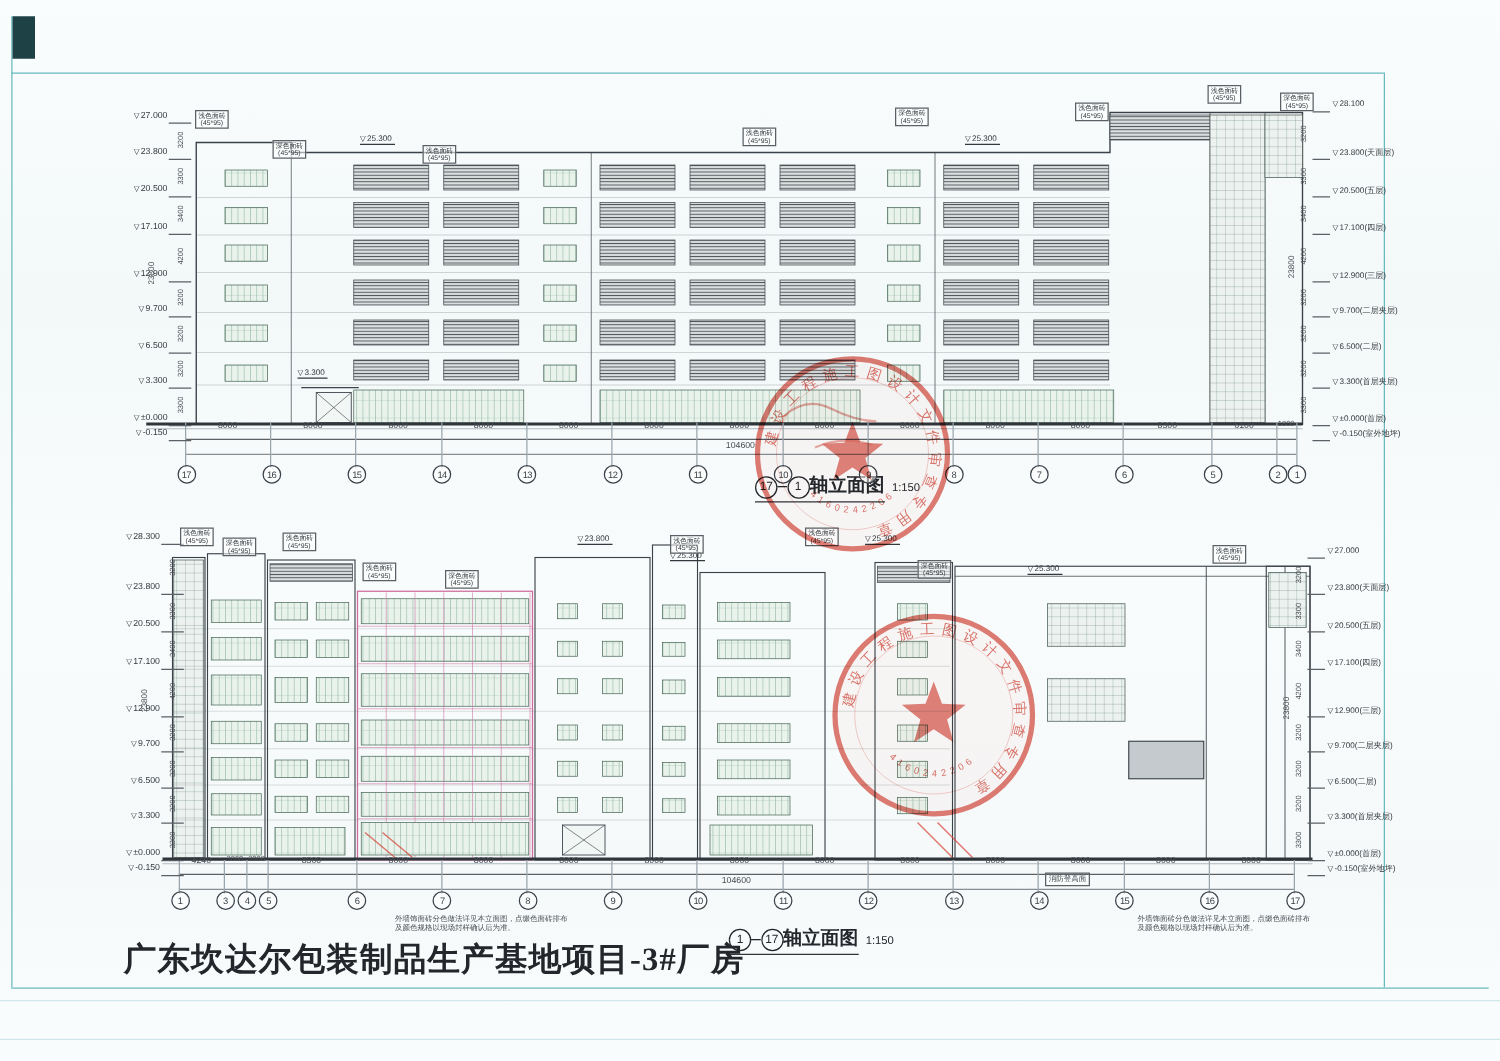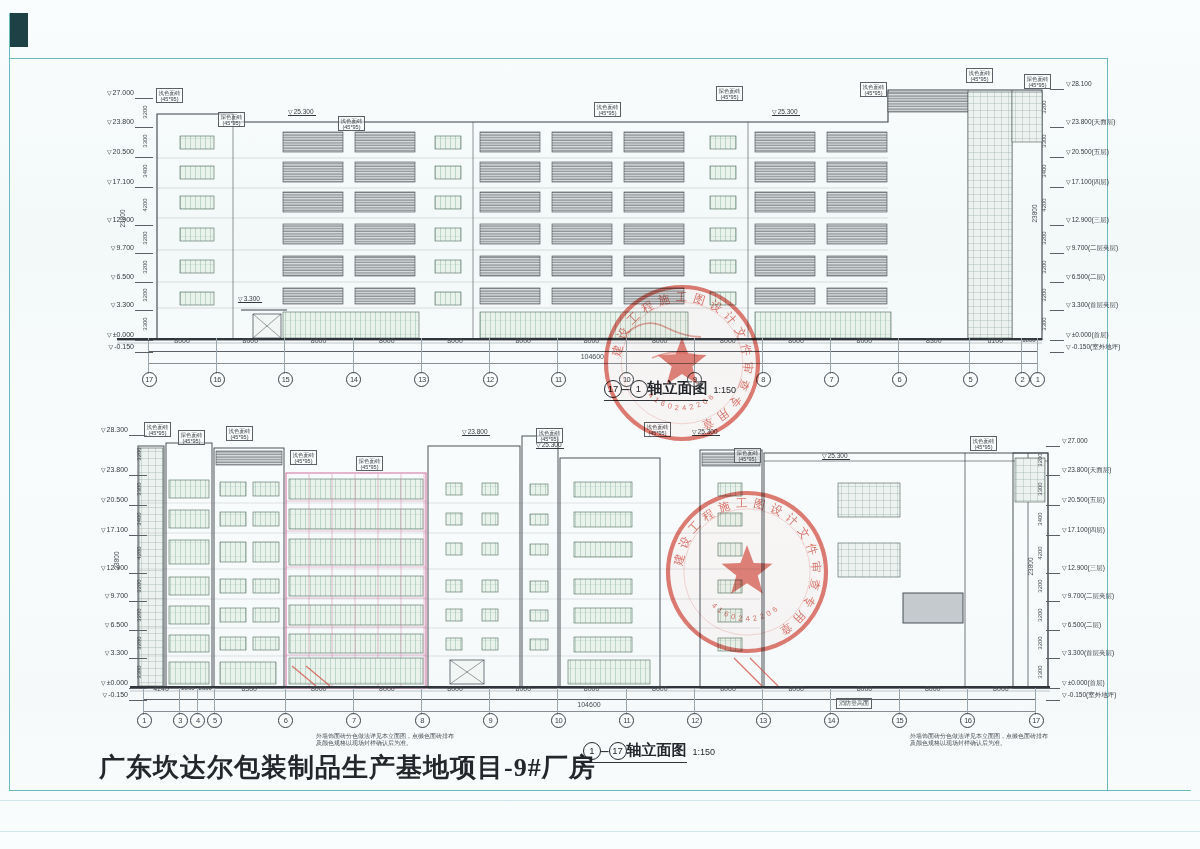--- a/index.html
+++ b/index.html
@@ -257,21 +257,21 @@
       </svg>
     </div>
 
   <div class="dtitle" style="left:604px;top:379px;">
     <span class="u"><span class="tbub">17</span>–<span class="tbub">1</span><span>轴立面图</span></span><span class="tscale">1:150</span>
   </div>
   <div class="dtitle" style="left:583px;top:741px;">
     <span class="u"><span class="tbub">1</span>–<span class="tbub">17</span><span>轴立面图</span></span><span class="tscale">1:150</span>
   </div>
 
-  <div id="project-title">广东坎达尔包装制品生产基地项目-9#厂房</div>
+  <div id="project-title">广东坎达尔包装制品生产基地项目-3#厂房</div>
 
   <div class="note" style="left:316px;top:733px;">
     <div>外墙饰面砖分色做法详见本立面图，点缀色面砖排布</div>
     <div>及颜色规格以现场封样确认后为准。</div>
   </div>
   <div class="note" style="left:910px;top:733px;">
     <div>外墙饰面砖分色做法详见本立面图，点缀色面砖排布</div>
     <div>及颜色规格以现场封样确认后为准。</div>
   </div>
   <div class="boxlbl" style="left:836px;top:698px;">消防登高面</div>

